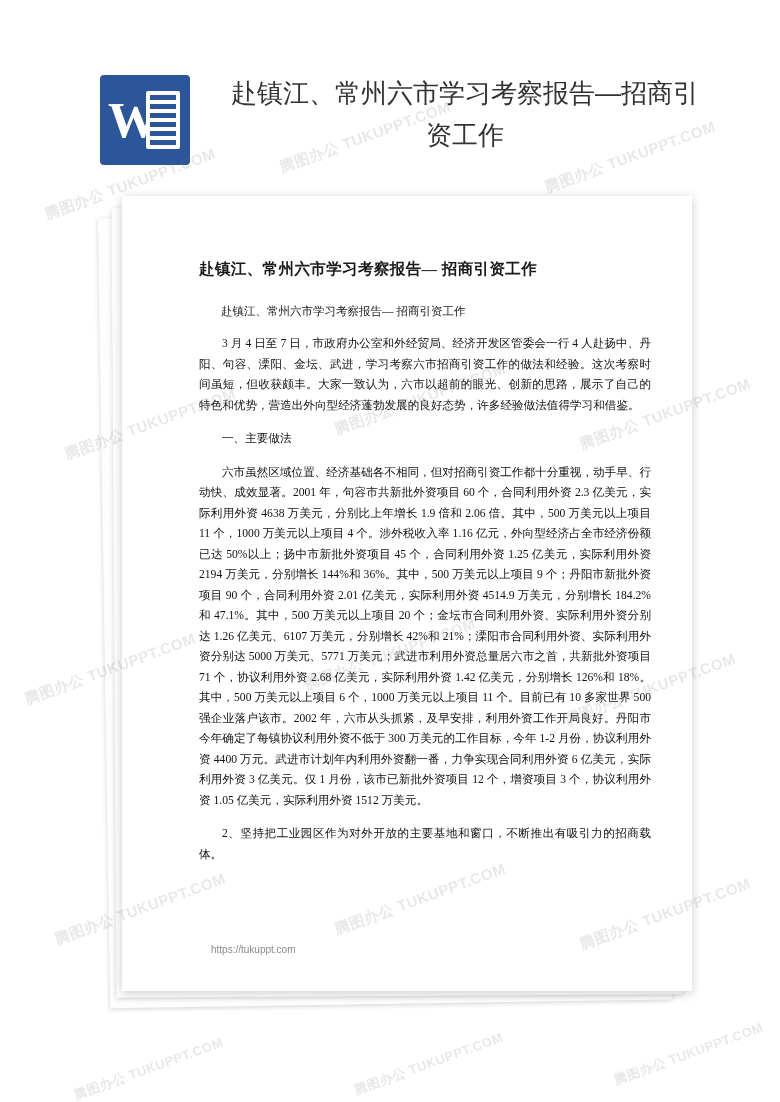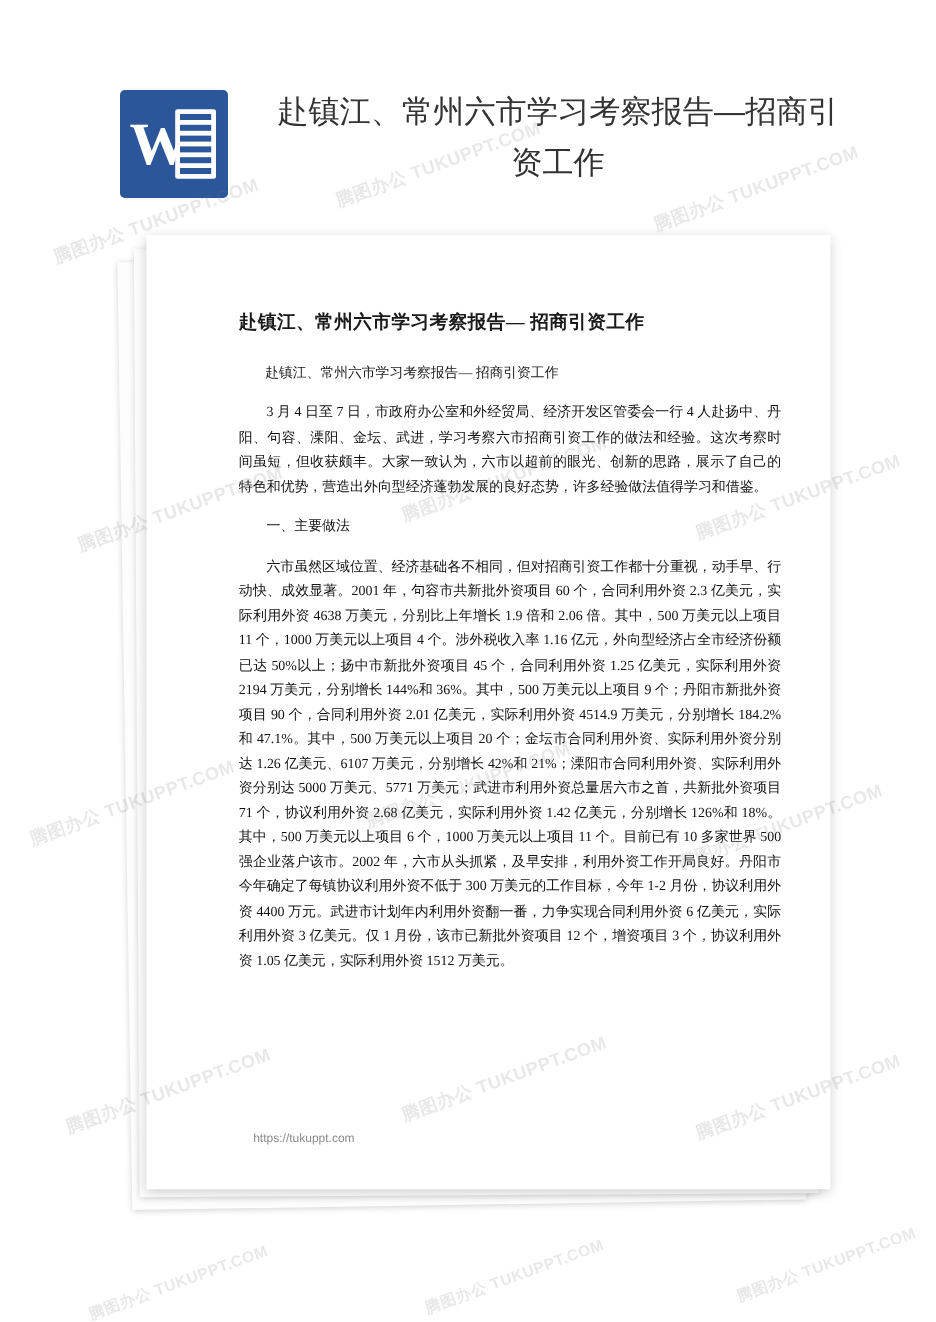--- a/index.html
+++ b/index.html
@@ -182,20 +182,21 @@
 <div class="sheet-back2"></div>
 <div class="sheet-back1"></div>
 
 <div class="sheet-main">
   <div class="page-body">
     <div class="page-heading">赴镇江、常州六市学习考察报告— 招商引资工作</div>
     <div class="page-subheading">赴镇江、常州六市学习考察报告— 招商引资工作</div>
     <p class="para">3 月 4 日至 7 日，市政府办公室和外经贸局、经济开发区管委会一行 4 人赴扬中、丹阳、句容、溧阳、金坛、武进，学习考察六市招商引资工作的做法和经验。这次考察时间虽短，但收获颇丰。大家一致认为，六市以超前的眼光、创新的思路，展示了自己的特色和优势，营造出外向型经济蓬勃发展的良好态势，许多经验做法值得学习和借鉴。</p>
     <p class="para">一、主要做法</p>
     <p class="para">六市虽然区域位置、经济基础各不相同，但对招商引资工作都十分重视，动手早、行动快、成效显著。2001 年，句容市共新批外资项目 60 个，合同利用外资 2.3 亿美元，实际利用外资 4638 万美元，分别比上年增长 1.9 倍和 2.06 倍。其中，500 万美元以上项目 11 个，1000 万美元以上项目 4 个。涉外税收入率 1.16 亿元，外向型经济占全市经济份额已达 50%以上；扬中市新批外资项目 45 个，合同利用外资 1.25 亿美元，实际利用外资 2194 万美元，分别增长 144%和 36%。其中，500 万美元以上项目 9 个；丹阳市新批外资项目 90 个，合同利用外资 2.01 亿美元，实际利用外资 4514.9 万美元，分别增长 184.2%和 47.1%。其中，500 万美元以上项目 20 个；金坛市合同利用外资、实际利用外资分别达 1.26 亿美元、6107 万美元，分别增长 42%和 21%；溧阳市合同利用外资、实际利用外资分别达 5000 万美元、5771 万美元；武进市利用外资总量居六市之首，共新批外资项目 71 个，协议利用外资 2.68 亿美元，实际利用外资 1.42 亿美元，分别增长 126%和 18%。其中，500 万美元以上项目 6 个，1000 万美元以上项目 11 个。目前已有 10 多家世界 500 强企业落户该市。2002 年，六市从头抓紧，及早安排，利用外资工作开局良好。丹阳市今年确定了每镇协议利用外资不低于 300 万美元的工作目标，今年 1-2 月份，协议利用外资 4400 万元。武进市计划年内利用外资翻一番，力争实现合同利用外资 6 亿美元，实际利用外资 3 亿美元。仅 1 月份，该市已新批外资项目 12 个，增资项目 3 个，协议利用外资 1.05 亿美元，实际利用外资 1512 万美元。</p>
+    <p class="para">2、坚持把工业园区作为对外开放的主要基地和窗口，不断推出有吸引力的招商载体。</p>
 
   </div>
   <div class="page-footer-link">https://tukuppt.com</div>
 </div>
 
 <div class="wm" style="left:40px;  top:175px;">腾图办公 TUKUPPT.COM</div>
 <div class="wm" style="left:275px; top:128px;">腾图办公 TUKUPPT.COM</div>
 <div class="wm" style="left:540px; top:148px;">腾图办公 TUKUPPT.COM</div>
 <div class="wm" style="left:60px;  top:415px;">腾图办公 TUKUPPT.COM</div>
 <div class="wm" style="left:330px; top:390px;">腾图办公 TUKUPPT.COM</div>

